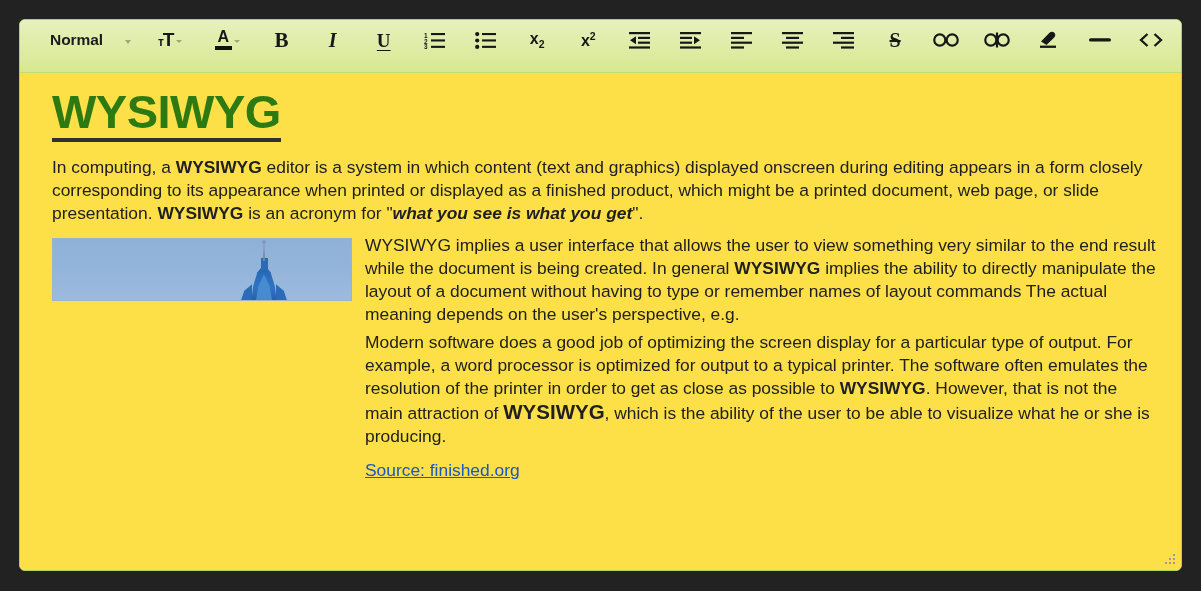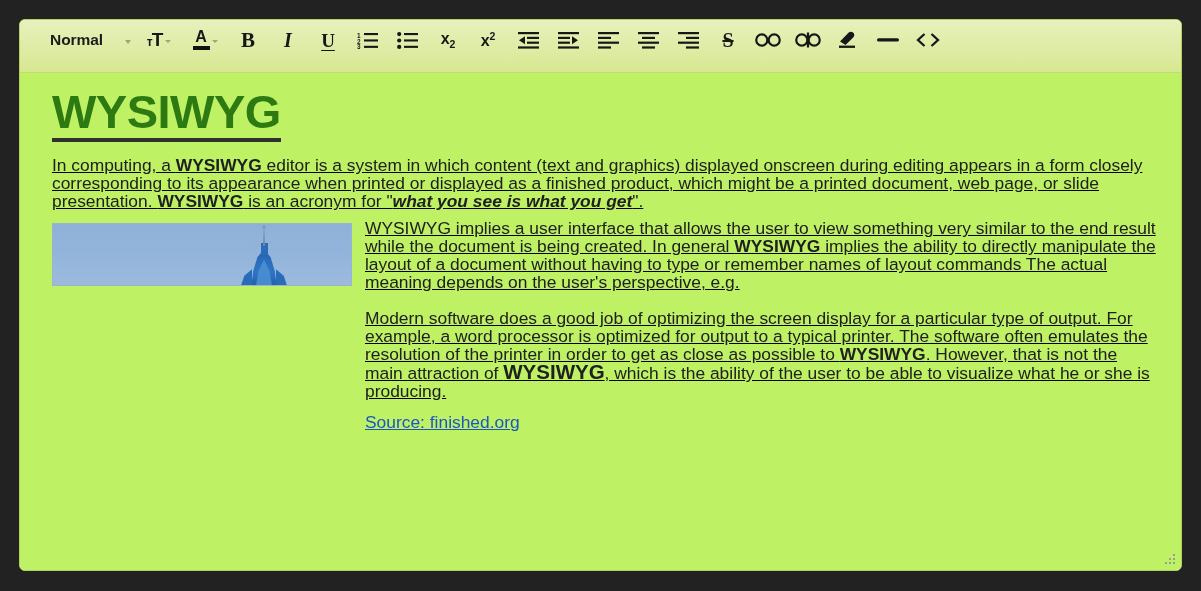--- a/index.html
+++ b/index.html
@@ -26,20 +26,21 @@
   
   #toolbar {
     height: 53px;
     flex: 0 0 53px;
     background: linear-gradient(to bottom, #e7f1bd 0%, #e2eeaf 30%, #dcea9d 75%, #d7e88f 100%);
     border-bottom: 1px solid #c4d977;
     display: flex;
     align-items: center;
     padding: 0 10px 12px 12px;
     position: relative;
+    justify-content: space-between;
   }
 
   .tb-item {
     display: flex;
     align-items: center;
     justify-content: center;
     height: 34px;
     color: #1d1d1d;
     cursor: default;
     user-select: none;
@@ -104,41 +105,40 @@
   .color-ic .bar { width: 17px; height: 4px; background: #111; margin-top: 3px; }
 
   
   .tb-item svg { display: block; }
 
   
   #doc {
     flex: 1 1 auto;
     padding: 14px 12px 10px 12px;
     overflow: hidden;
-    background: #bef264;
+    background: #fde047;
     position: relative;
-    text-decoration: underline;
   }
 
   #doc-title {
     font-size: 47px;
     font-weight: bold;
     color: #2c7a11;
     letter-spacing: -0.5px;
     line-height: 1.05;
     margin: 0 0 14px 20px;
     display: inline-block;
     border-bottom: 4px solid #303030;
     padding-bottom: 2px;
   }
   #title-row { line-height: 0; }
 
   .para {
     font-size: 17.4px;
-    line-height: 18px;
+    line-height: 23px;
     color: #202020;
     margin: 0 0 4px 0;
     text-align: left;
   }
   #intro-para {
     margin: 0 22px 9px 20px;
   }
   .b { font-weight: bold; }
   .bi { font-weight: bold; font-style: italic; }
   .big-bold { font-weight: bold; font-size: 20.5px; }
@@ -197,21 +197,21 @@
   }
   #figure .spire-wing-l, #figure .spire-wing-r {
     position: absolute;
     bottom: 0; width: 11px; height: 16px;
     background: #2a6cba;
   }
   #figure .spire-wing-l { left: 188px; clip-path: polygon(100% 0, 100% 100%, 0 100%, 30% 40%); }
   #figure .spire-wing-r { left: 223px; clip-path: polygon(0 0, 70% 40%, 100% 100%, 0 100%); }
 
   #right-col { flex: 1 1 auto; padding-right: 10px; }
-  #right-col .para { margin-bottom: 18px; }
+  #right-col .para { margin-bottom: 5px; }
   #right-col .para:last-of-type { margin-bottom: 8px; }
 
   #source-link {
     font-size: 17.4px;
     color: #1a56c4;
     text-decoration: underline;
     display: inline-block;
     margin-top: 4px;
     cursor: pointer;
   }

